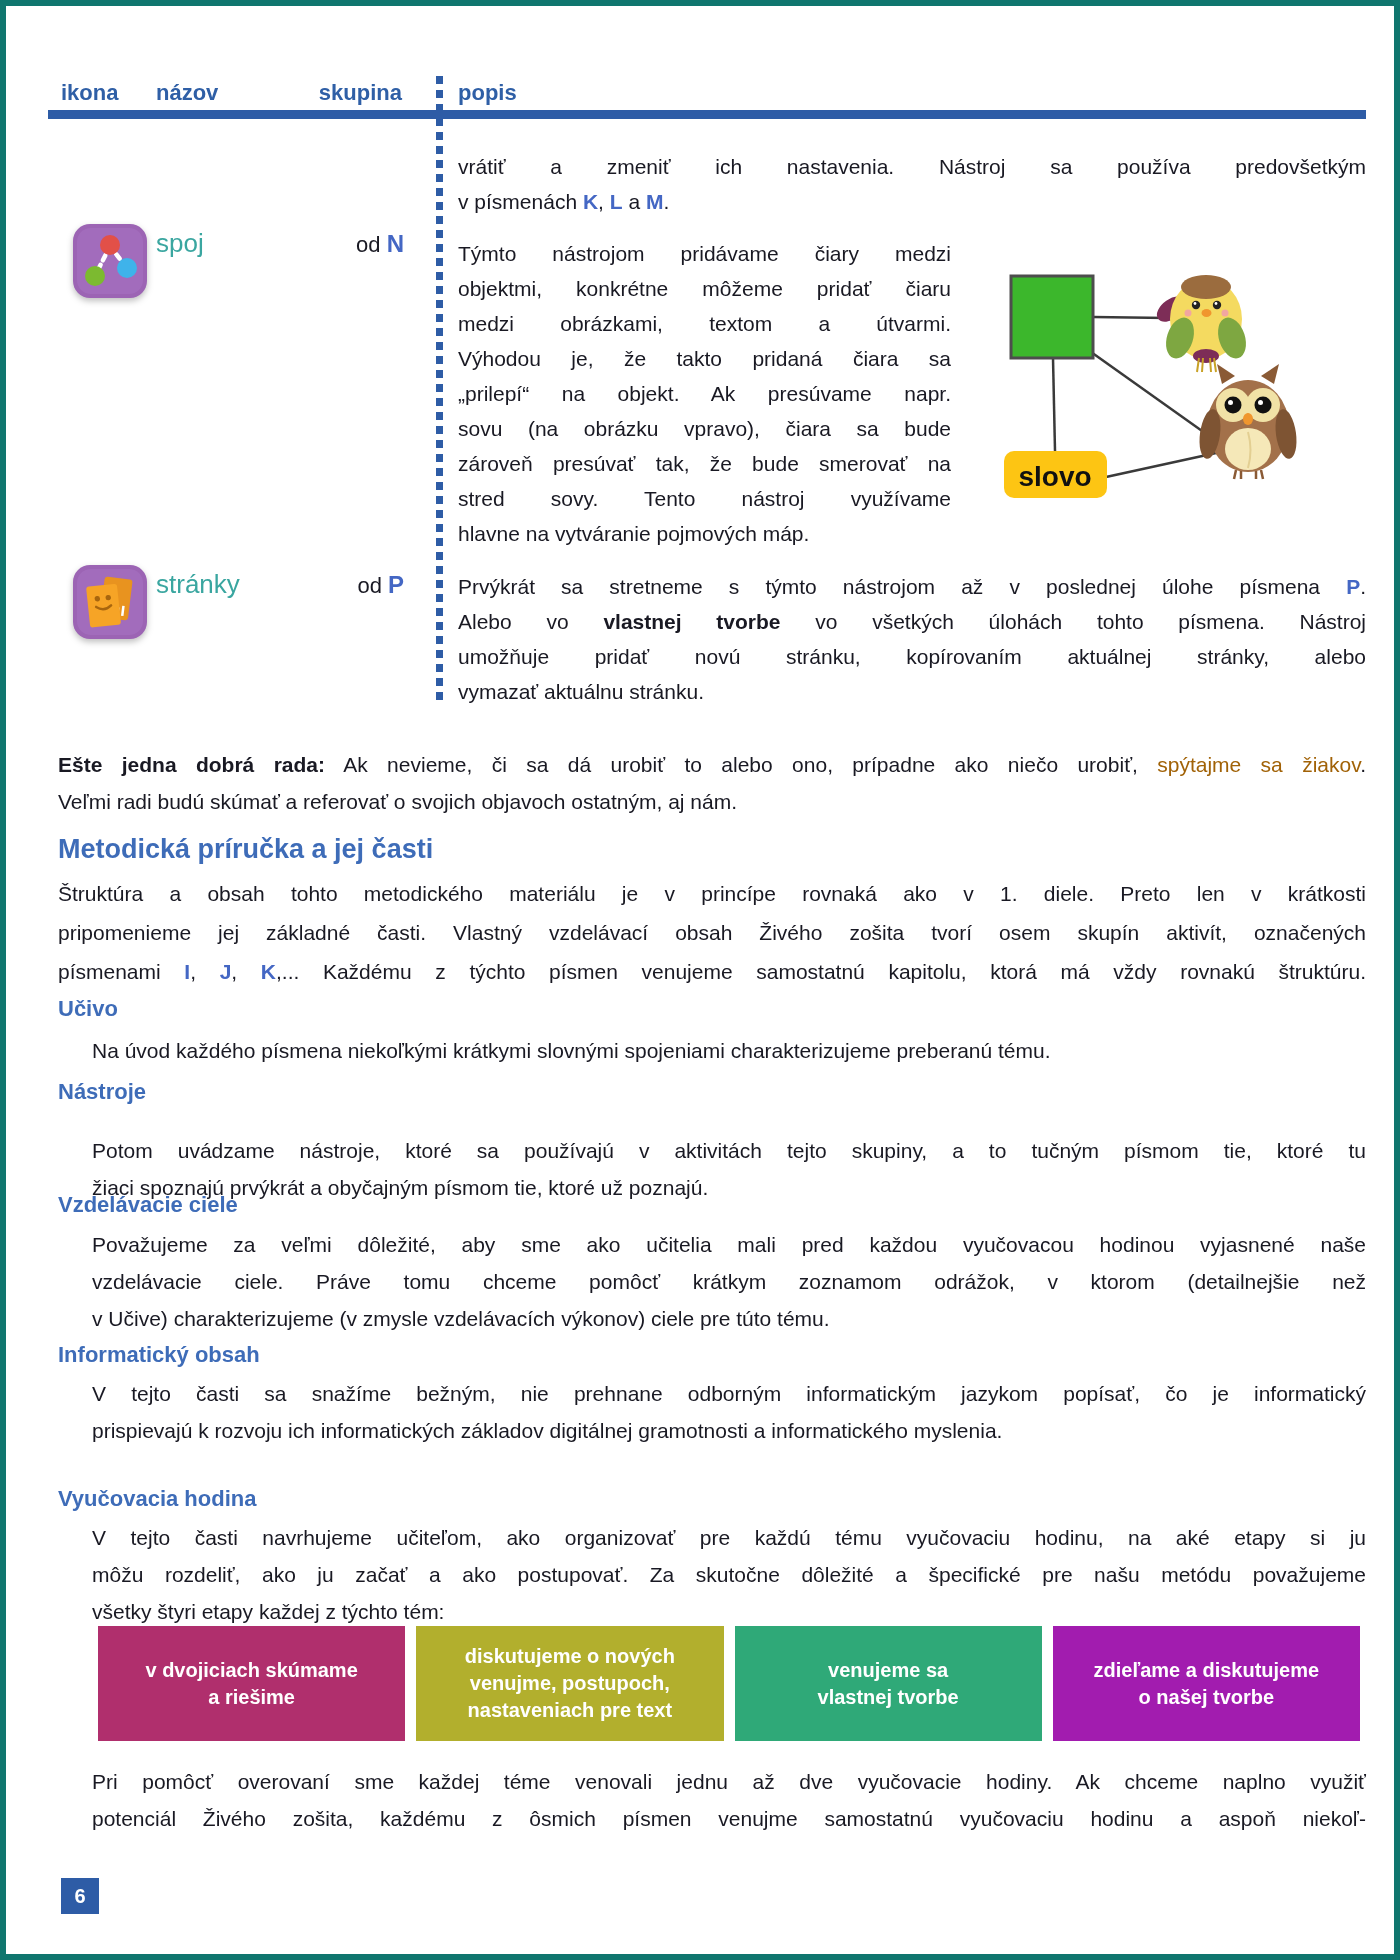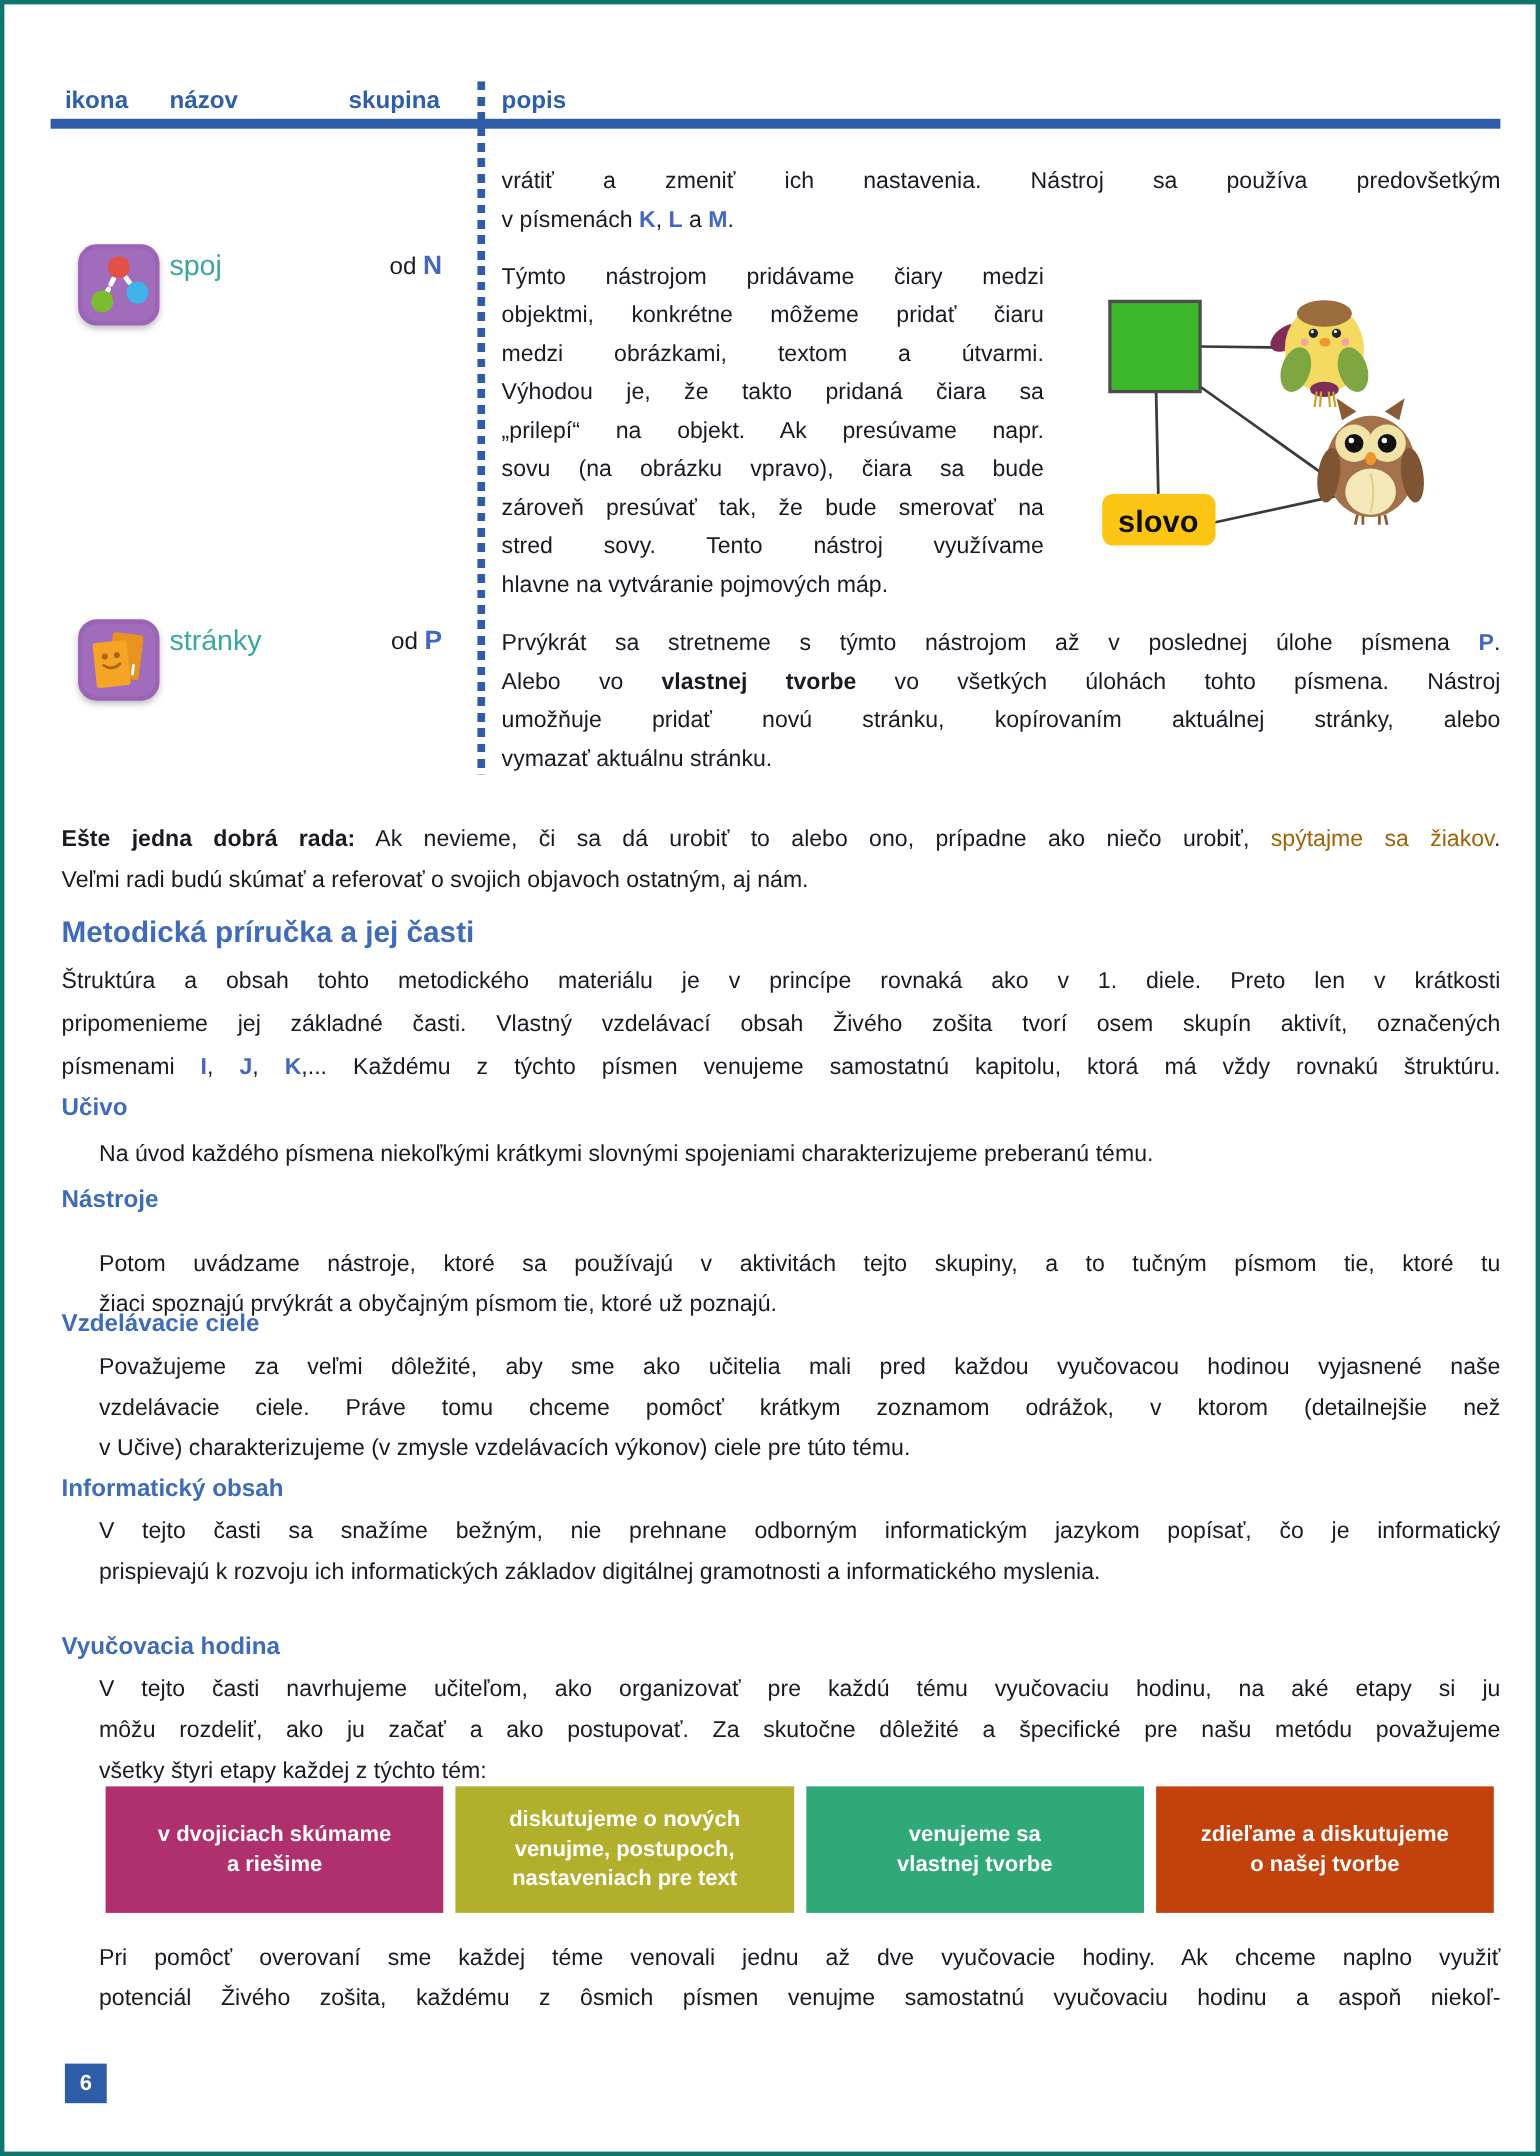--- a/index.html
+++ b/index.html
@@ -1,18 +1,18 @@
 <!DOCTYPE html>
 <html><head>
 <meta charset="utf-8">
 <style>
   html,body{margin:0;padding:0;background:#fff;}
   .page{
     position:relative;width:1400px;height:1960px;background:#ffffff;
-    box-sizing:border-box;border:4px solid #0f766e;overflow:hidden;
+    box-sizing:border-box;border:6px solid #0f766e;overflow:hidden;
     font-family:"Liberation Sans","DejaVu Sans",sans-serif;color:#191923;
   }
   
   .th{position:absolute;font-size:22px;font-weight:bold;color:#2f5fa6;}
   .th.right{text-align:right;}
   .hbar{position:absolute;left:42px;top:104px;width:1318px;height:9px;background:#2e5ca6;}
   .vdash{
     position:absolute;left:430px;top:70px;width:7px;height:630px;
     background:repeating-linear-gradient(to bottom,#2e5ca6 0 8px,transparent 8px 14px);
   }
@@ -30,21 +30,21 @@
   .group .gl{color:#4467c4;font-weight:bold;font-size:24px;}
   .h1{position:absolute;font-size:27px;font-weight:bold;color:#3e6cb8;}
   .h2{position:absolute;font-size:22px;font-weight:bold;color:#3e6cb8;}
   
   .stages{position:absolute;left:92px;top:1620px;width:1262px;height:115px;display:flex;gap:11px;}
   .stage{flex:1;display:flex;flex-direction:column;align-items:center;justify-content:center;
          color:#fff;font-size:20px;font-weight:bold;line-height:27px;text-align:center;}
   .stage-1{background:#b02f6d;}
   .stage-2{background:#b2af2d;}
   .stage-3{background:#2fa978;}
-  .stage-4{background:#c2410c;}
+  .stage-4{background:#a21caf;}
   .badge{position:absolute;left:55px;top:1872px;width:38px;height:36px;background:#2e5ca6;
          color:#fff;font-size:20px;font-weight:bold;display:flex;align-items:center;justify-content:center;}
   .icon{position:absolute;filter:drop-shadow(0 3px 3px rgba(0,0,0,.25));}
   .illu{position:absolute;left:950px;top:200px;}
   .slovo-text{font-family:"Liberation Sans","DejaVu Sans",sans-serif;font-weight:bold;font-size:28px;}
 </style>
 </head>
 <body>
 
 <div class="page">

